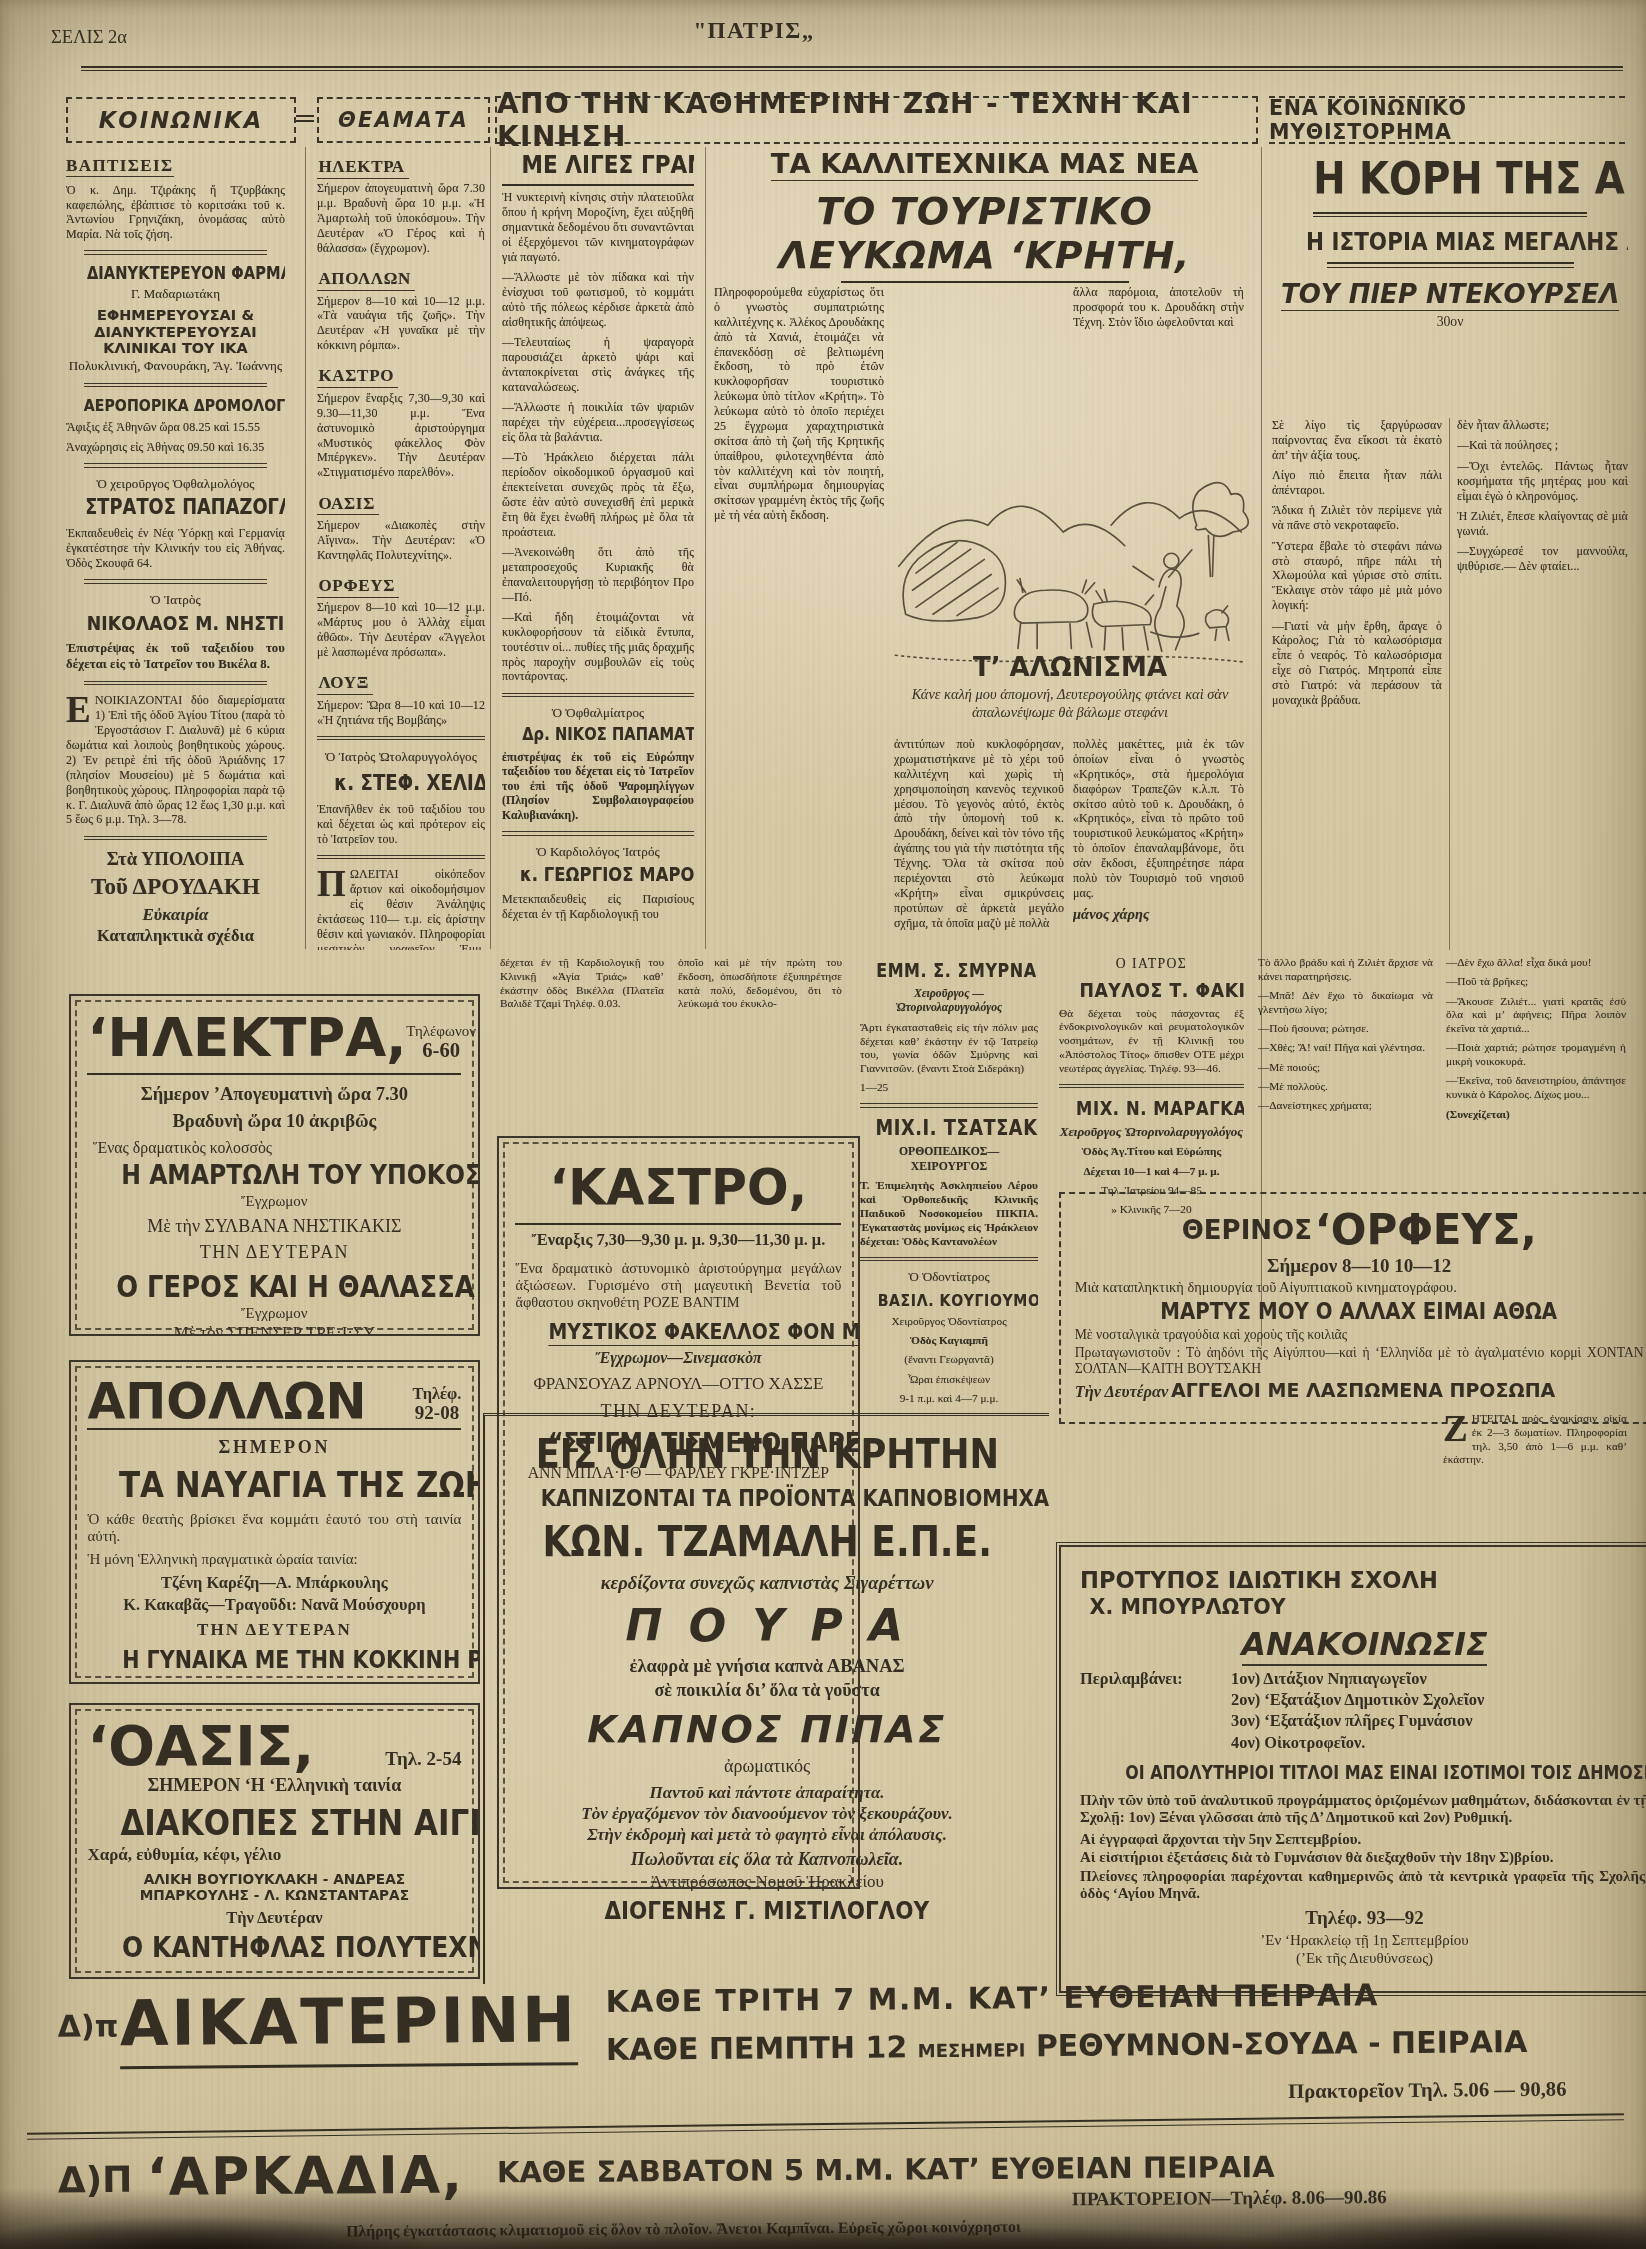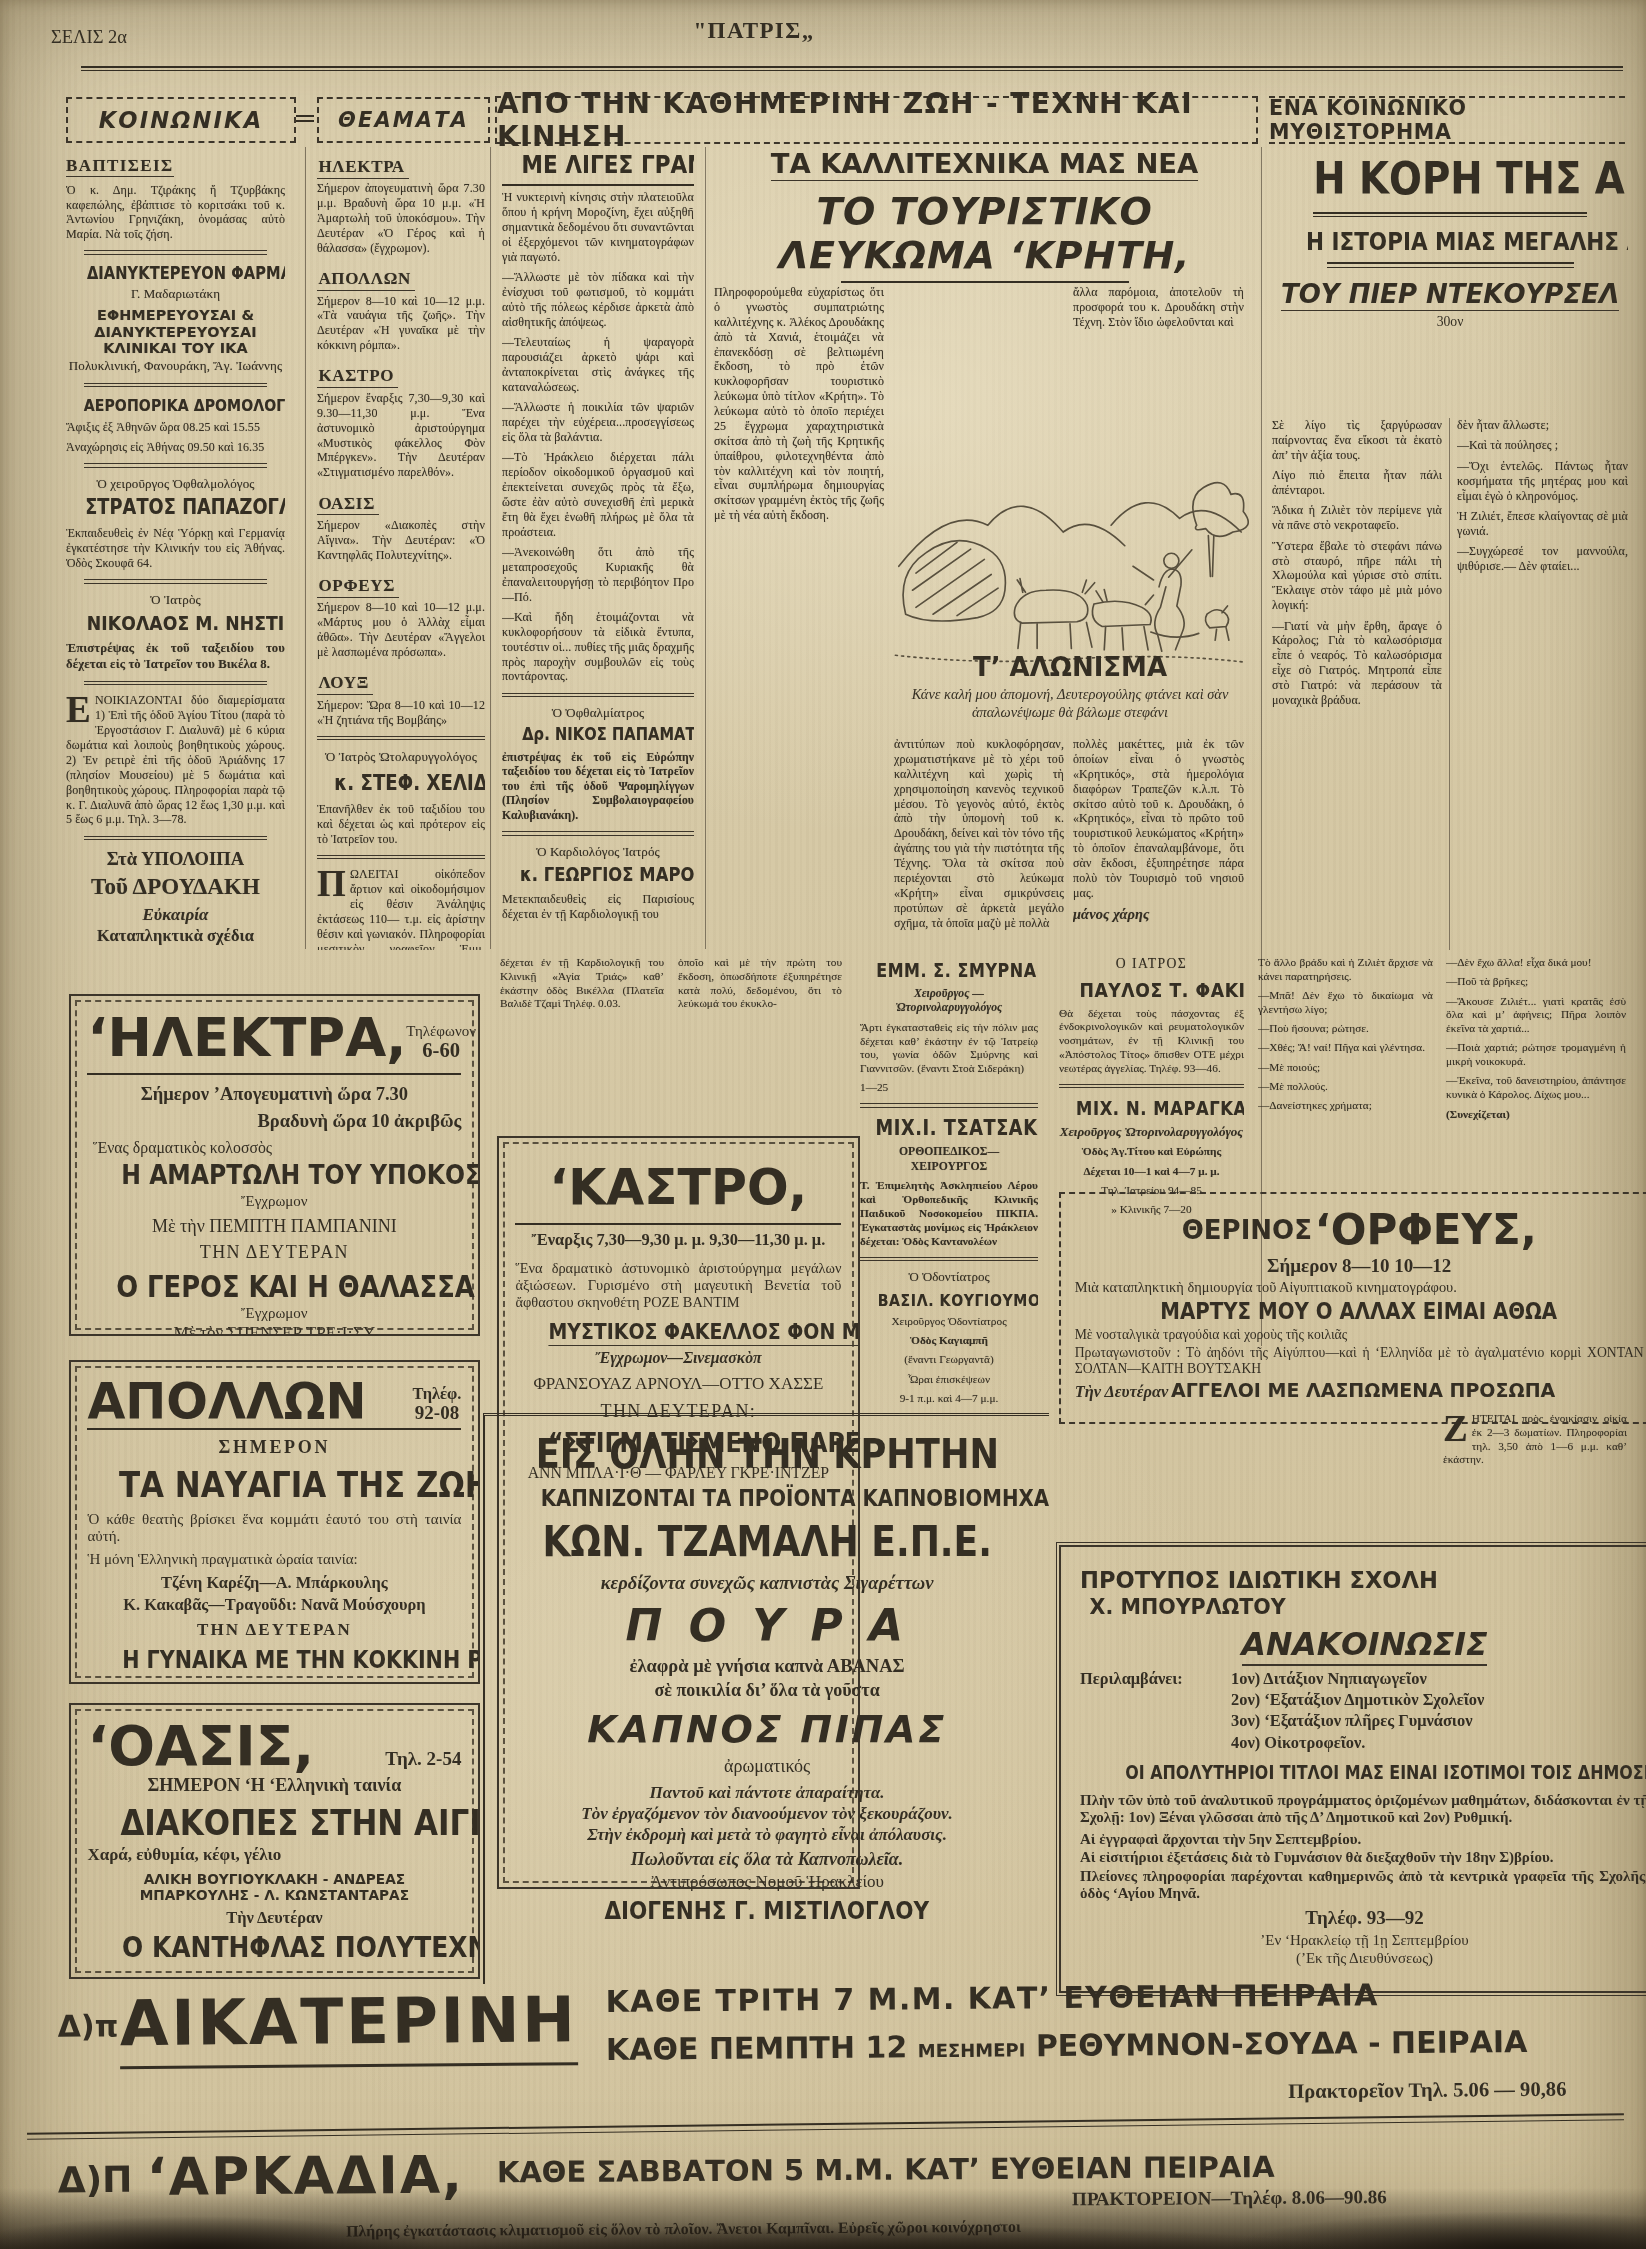--- a/index.html
+++ b/index.html
@@ -280,25 +280,25 @@
     <p>—Ἐκεῖνα, τοῦ δανειστηρίου, ἀπάντησε κυνικὰ ὁ Κάρολος. Δίχως μου...</p>
     <p class="rt b">(Συνεχίζεται)</p>
   </div>
 
   <div class="adbox" style="left:69px;top:994px;width:374px;height:302px;">
     <div style="display:flex;align-items:flex-end;justify-content:space-between;border-bottom:2.7px double #342e23;padding-bottom:11px;">
       <span class="hd" style="font-size:53px;line-height:.9;">‘ΗΛΕΚΤΡΑ,</span>
       <span class="ctr" style="font-size:15px;line-height:1.1;"><span>Τηλέφωνον</span><br><span class="b" style="font-size:20.6px;">6-60</span></span>
     </div>
     <p class="ctr b" style="font-size:18.5px;margin-top:9.6px;">Σήμερον ’Απογευματινὴ ὥρα 7.30</p>
-    <p class="ctr b" style="font-size:18.5px;text-align:right;">Βραδυνὴ ὥρα 10 ἀκριβῶς</p>
+    <p class="ctr b" style="font-size:18.5px;">Βραδυνὴ ὥρα 10 ἀκριβῶς</p>
     <p style="font-size:15.8px;margin:6.9px 0 2.7px 5.5px;text-align:left;">Ἕνας δραματικὸς κολοσσὸς</p>
     <p class="ctr hd" style="font-size:27.4px;margin:2.7px 0;"><span class="cond">Η ΑΜΑΡΤΩΛΗ ΤΟΥ ΥΠΟΚΟΣΜΟΥ</span></p>
     <p class="ctr" style="font-size:15px;">Ἔγχρωμον</p>
-    <p class="ctr" style="font-size:18px;">Μὲ τὴν ΠΕΜΠΤΗ ΠΑΜΠΑΝΙΝΙ</p>
+    <p class="ctr" style="font-size:18px;">Μὲ τὴν ΣΥΛΒΑΝΑ ΝΗΣΤΙΚΑΚΙΣ</p>
     <p class="ctr" style="font-size:18px;letter-spacing:1.4px;">ΤΗΝ ΔΕΥΤΕΡΑΝ</p>
     <p class="ctr hd" style="font-size:30px;margin:4.1px 0 1.4px 0;"><span class="cond">Ο ΓΕΡΟΣ ΚΑΙ Η ΘΑΛΑΣΣΑ</span></p>
     <p class="ctr" style="font-size:15px;margin-bottom:1.4px;">Ἔγχρωμον</p>
     <p class="ctr" style="font-size:17px;">Μὲ τὸν ΣΠΕΝΣΕΡ ΤΡΕ·Ι·ΣΥ</p>
   </div>
 
   <div class="adbox" style="left:69px;top:1360px;width:374px;height:284px;">
     <div style="display:flex;align-items:flex-end;justify-content:space-between;border-bottom:2.7px double #342e23;padding-bottom:4.1px;">
       <span class="hd" style="font-size:49px;line-height:.9;">ΑΠΟΛΛΩΝ</span>
       <span class="ctr b" style="font-size:16.4px;line-height:1.1;"><span>Τηλέφ.</span><br><span style="font-size:19px;">92-08</span></span>

